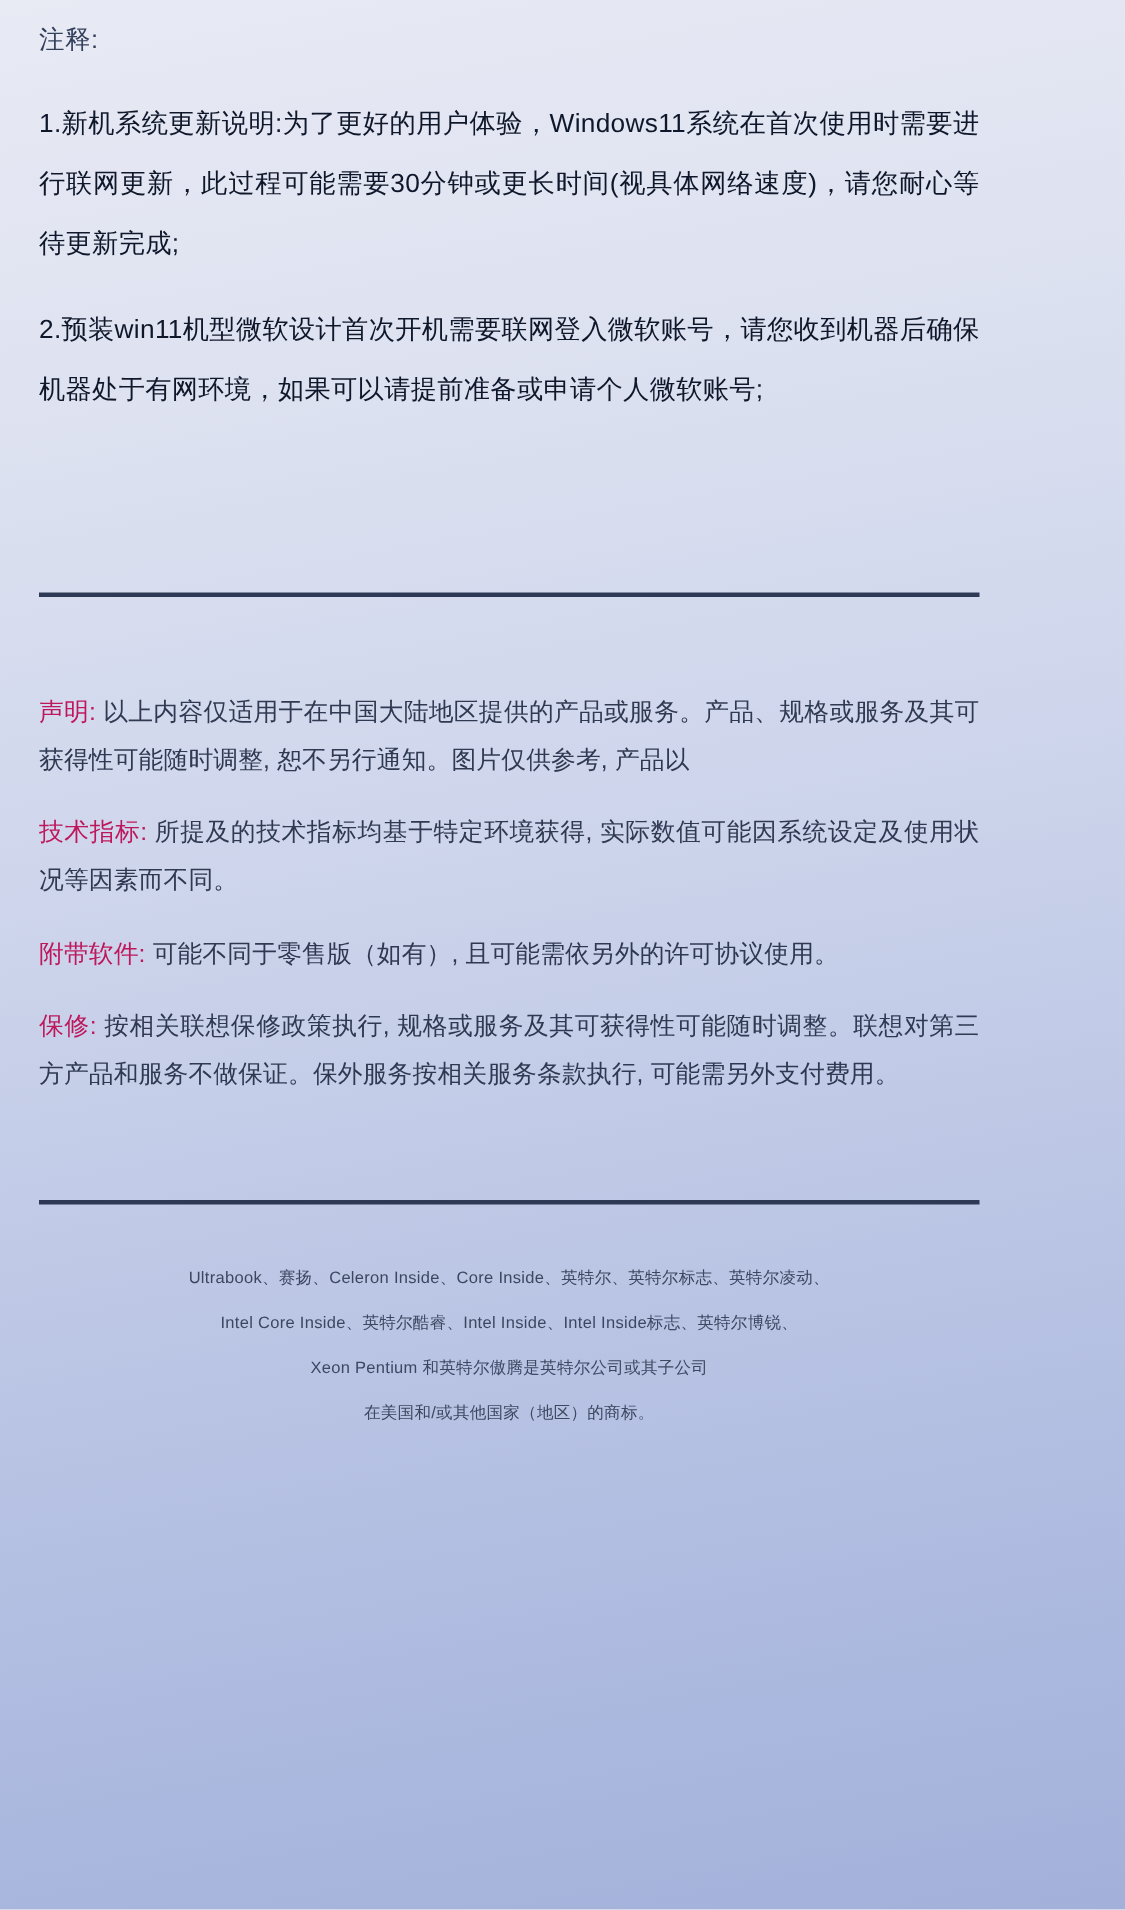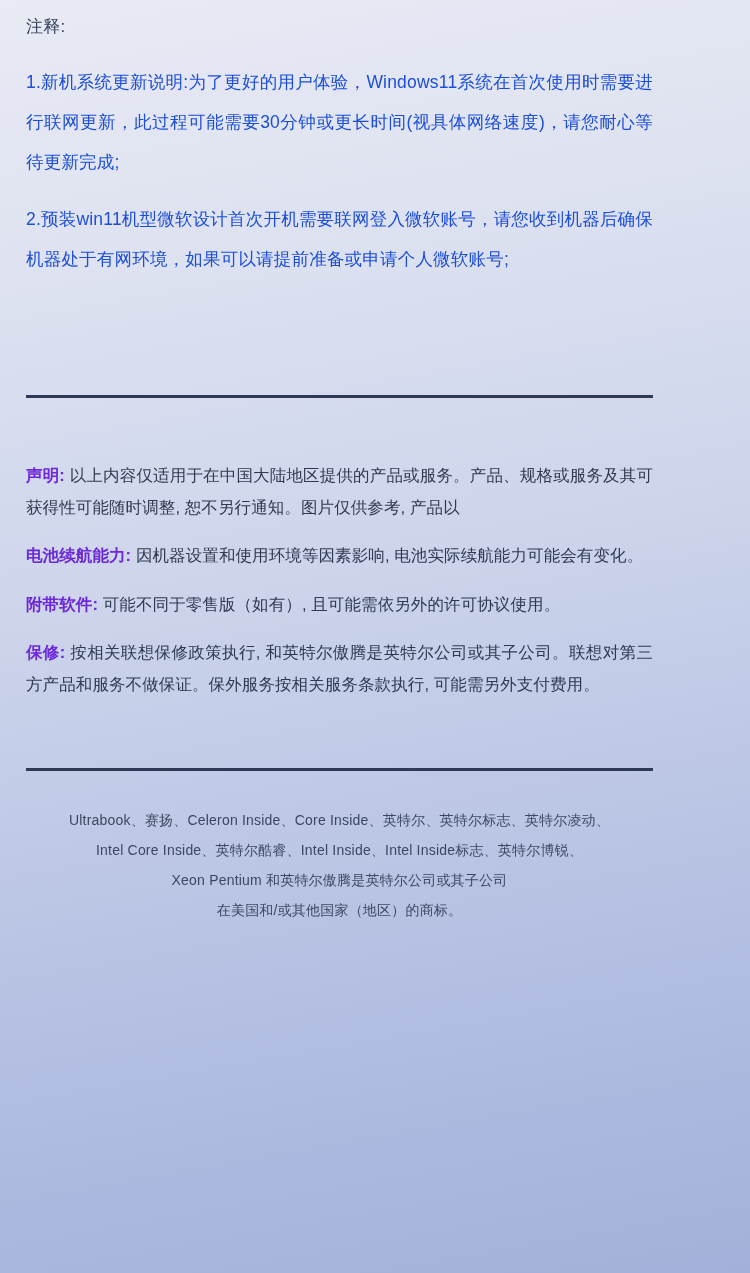--- a/index.html
+++ b/index.html
@@ -30,21 +30,21 @@
   }
   .notes-title {
     font-size: 17px;
     line-height: 34px;
     color: #33405c;
     letter-spacing: 0.3px;
   }
   .note-item {
     font-size: 17.5px;
     line-height: 40px;
-    color: #1d4ed8;
+    color: #0f172a;
     letter-spacing: 0.2px;
     text-align: justify;
   }
 
   
   .divider {
     height: 3px;
     background: #2e3a55;
     margin: 0;
   }
@@ -61,32 +61,32 @@
   }
   .st-row {
     font-size: 16.5px;
     line-height: 32px;
     color: #2f3a52;
     letter-spacing: 0.1px;
     margin-bottom: 4px;
     text-align: justify;
   }
   .st-label {
-    font-weight: bold;
-    color: #6d28d9;
+    font-weight: normal;
+    color: #be185d;
     margin-top: 14px;
   }
 
   
   .intel {
     padding-top: 34px;
     text-align: center;
   }
   .intel-line {
-    font-size: 14px;
+    font-size: 11px;
     line-height: 30px;
     color: #3c4861;
     letter-spacing: 0.2px;
   }
 </style>
 </head>
 <body>
 
 <div class="page">
 
@@ -97,30 +97,30 @@
   </section>
 
   <div class="divider divider-top"></div>
 
   <section class="statement">
     <p class="st-row">
       <span class="st-label">声明:</span>
       <span>以上内容仅适用于在中国大陆地区提供的产品或服务。产品、规格或服务及其可获得性可能随时调整, 恕不另行通知。图片仅供参考, 产品以</span>
     </p>
     <p class="st-row">
-      <span class="st-label">电池续航能力:</span>
-      <span>因机器设置和使用环境等因素影响, 电池实际续航能力可能会有变化。</span>
+      <span class="st-label">技术指标:</span>
+      <span>所提及的技术指标均基于特定环境获得, 实际数值可能因系统设定及使用状况等因素而不同。</span>
     </p>
     <p class="st-row">
       <span class="st-label">附带软件:</span>
       <span>可能不同于零售版（如有）, 且可能需依另外的许可协议使用。</span>
     </p>
     <p class="st-row">
       <span class="st-label">保修:</span>
-      <span>按相关联想保修政策执行, 和英特尔傲腾是英特尔公司或其子公司。联想对第三方产品和服务不做保证。保外服务按相关服务条款执行, 可能需另外支付费用。</span>
+      <span>按相关联想保修政策执行, 规格或服务及其可获得性可能随时调整。联想对第三方产品和服务不做保证。保外服务按相关服务条款执行, 可能需另外支付费用。</span>
     </p>
   </section>
 
   <div class="divider divider-bottom"></div>
 
   <section class="intel">
     <div class="intel-line">Ultrabook、赛扬、Celeron Inside、Core Inside、英特尔、英特尔标志、英特尔凌动、</div>
     <div class="intel-line">Intel Core Inside、英特尔酷睿、Intel Inside、Intel Inside标志、英特尔博锐、</div>
     <div class="intel-line">Xeon Pentium 和英特尔傲腾是英特尔公司或其子公司</div>
     <div class="intel-line">在美国和/或其他国家（地区）的商标。</div>

